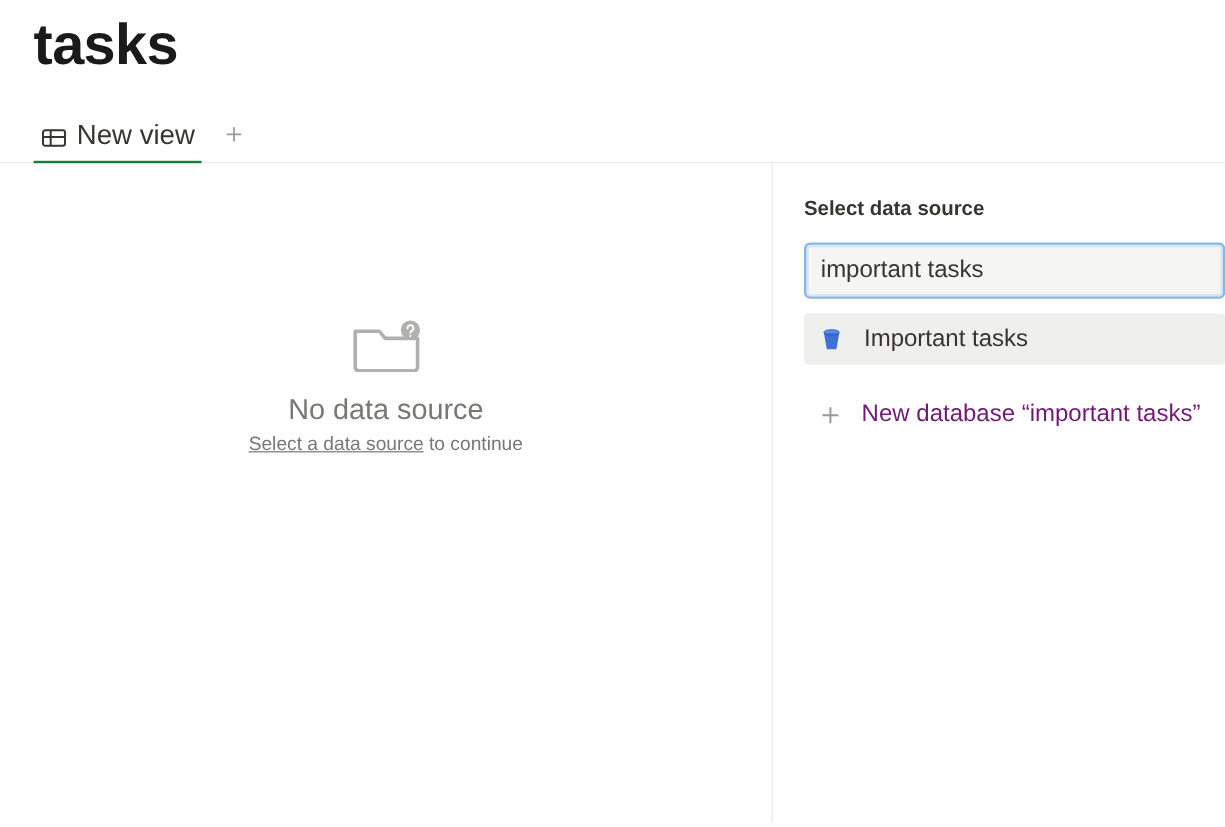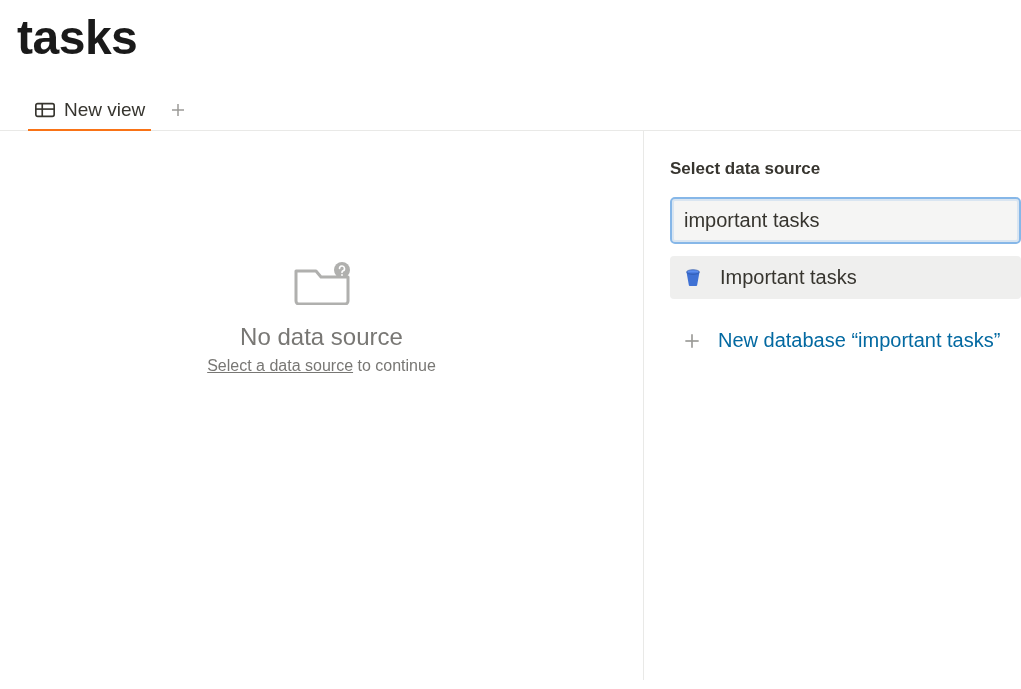--- a/index.html
+++ b/index.html
@@ -7,39 +7,39 @@
     font-family: -apple-system, BlinkMacSystemFont, "Segoe UI", Helvetica, Arial, sans-serif;
     background: #ffffff;
     color: #37352f;
     width: 1021px;
     height: 689px;
     overflow: hidden;
   }
   .page-title {
     font-size: 48px;
     font-weight: 700;
-    padding: 10px 0 0 17px;
+    padding: 10px 0 0 28px;
     color: #1a1a1a;
     letter-spacing: -0.5px;
   }
   .tabs {
     display: flex;
     align-items: center;
     gap: 8px;
     padding: 30px 0 0 28px;
     border-bottom: 1px solid #e9e9e7;
   }
   .tab {
     display: flex;
-    align-items: flex-start;
+    align-items: flex-end;
     gap: 8px;
-    font-size: 19px;
+    font-size: 23px;
     color: #37352f;
     padding: 4px 6px 8px 6px;
-    border-bottom: 2px solid #f97316;
+    border-bottom: 2px solid #15803d;
     margin-bottom: -1px;
     cursor: pointer;
     font-weight: 500;
   }
   .tab .icon svg { width: 22px; height: 22px; display: block; }
   .tab-add {
     margin-left: 10px;
     padding-bottom: 6px;
     color: #9b9a97;
     cursor: pointer;
@@ -120,21 +120,21 @@
   }
   .result-item .ri-label {
     font-size: 20px;
     color: #37352f;
   }
   .new-db {
     display: flex;
     align-items: center;
     gap: 16px;
     padding: 10px 12px;
-    color: #0369a1;
+    color: #701a75;
     cursor: pointer;
   }
   .new-db .plus svg { width: 20px; height: 20px; display: block; }
   .new-db .nd-label {
     font-size: 20px;
   }
 </style>
 </head>
 <body>
 

